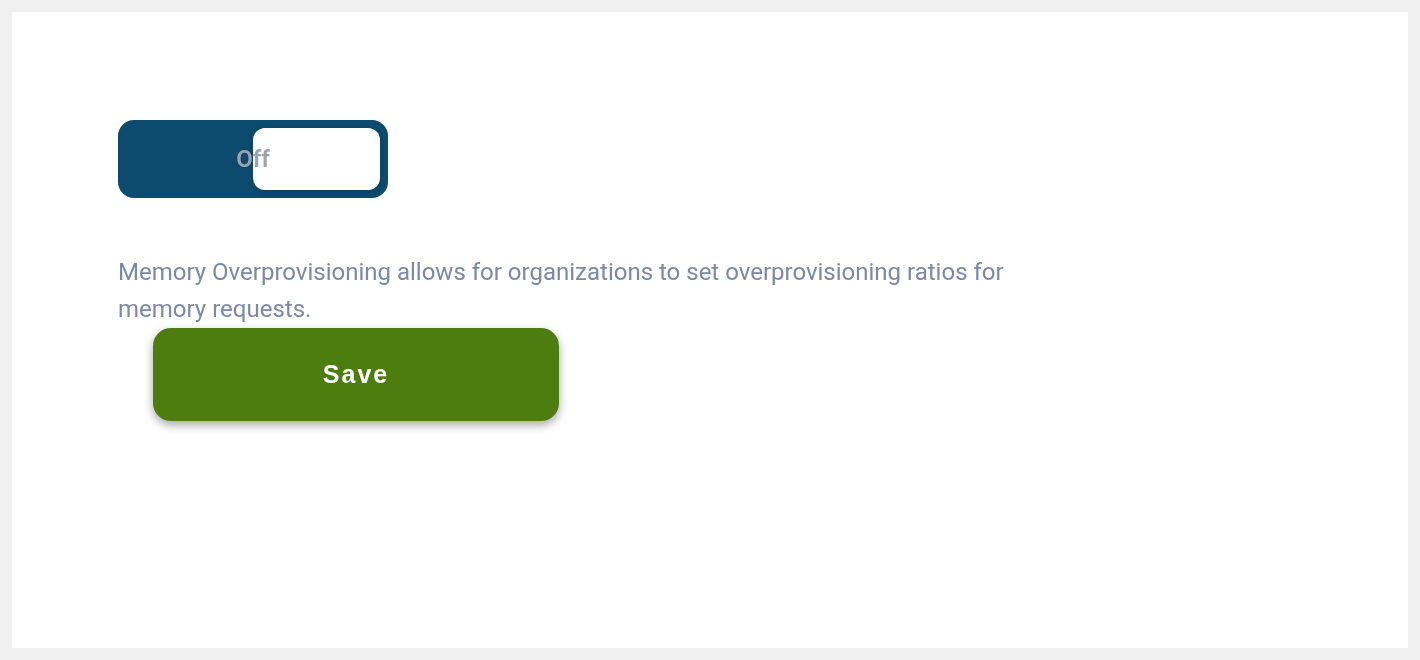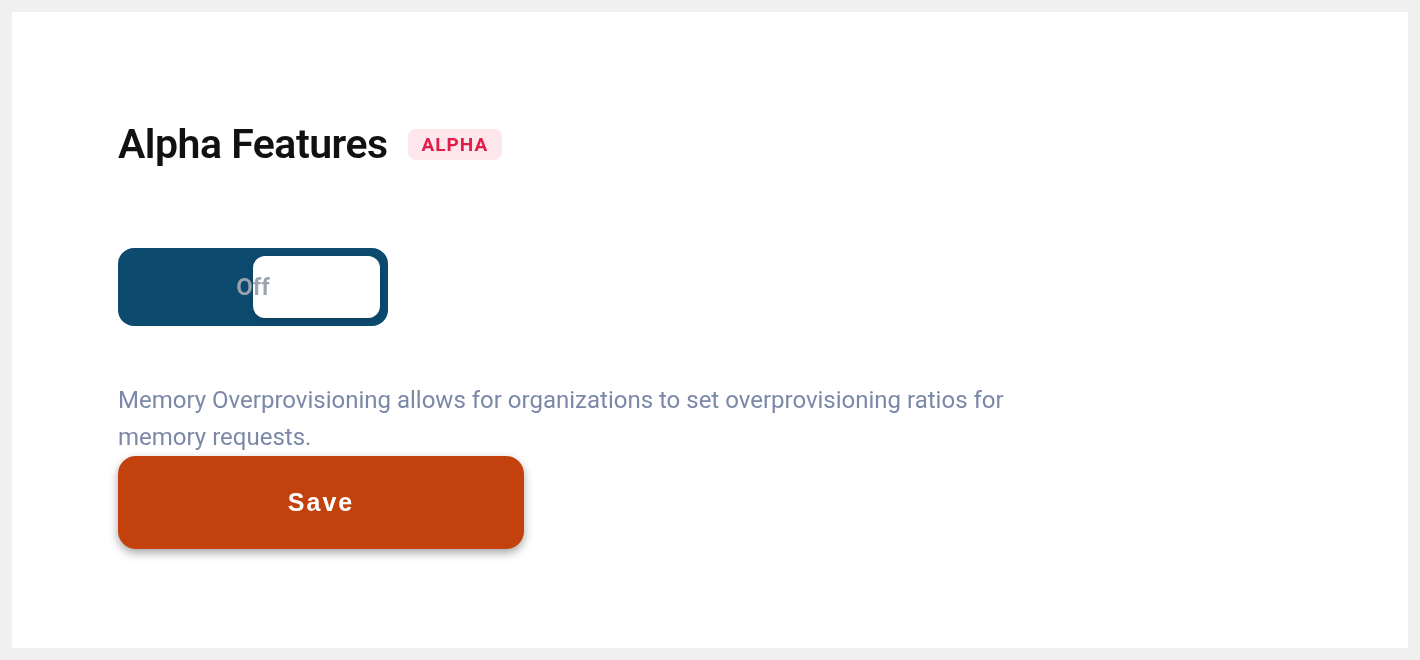--- a/index.html
+++ b/index.html
@@ -88,42 +88,39 @@
       box-shadow: 0 2px 6px rgba(0,0,0,0.12);
       z-index: 1;
     }
     .setting-description {
       font-size: 24px;
       color: #7b88a8;
       line-height: 1.55;
       max-width: 960px;
     }
     .save-button {
-      background: #c2410c;
+      background: #4d7c0f;
       color: #ffffff;
       font-size: 25px;
       font-weight: 700;
       letter-spacing: 2px;
       border: none;
       border-radius: 18px;
       padding: 32px 0;
       width: 406px;
       cursor: pointer;
       box-shadow: 0 4px 10px rgba(0,0,0,0.35);
+      margin-left: 35px;
     }
   </style>
 </head>
 <body>
 
 <div class="card">
 
-  <div class="header">
-    <h1 class="page-title">Alpha Features</h1>
-    <span class="badge">ALPHA</span>
-  </div>
 
   <div class="setting-row">
     <div class="toggle">
       <div class="toggle-knob"></div>
       <div class="toggle-option">Off</div>
     </div>
   </div>
 
   <p class="setting-description">Memory Overprovisioning allows for organizations to set overprovisioning ratios for memory requests.</p>
 

